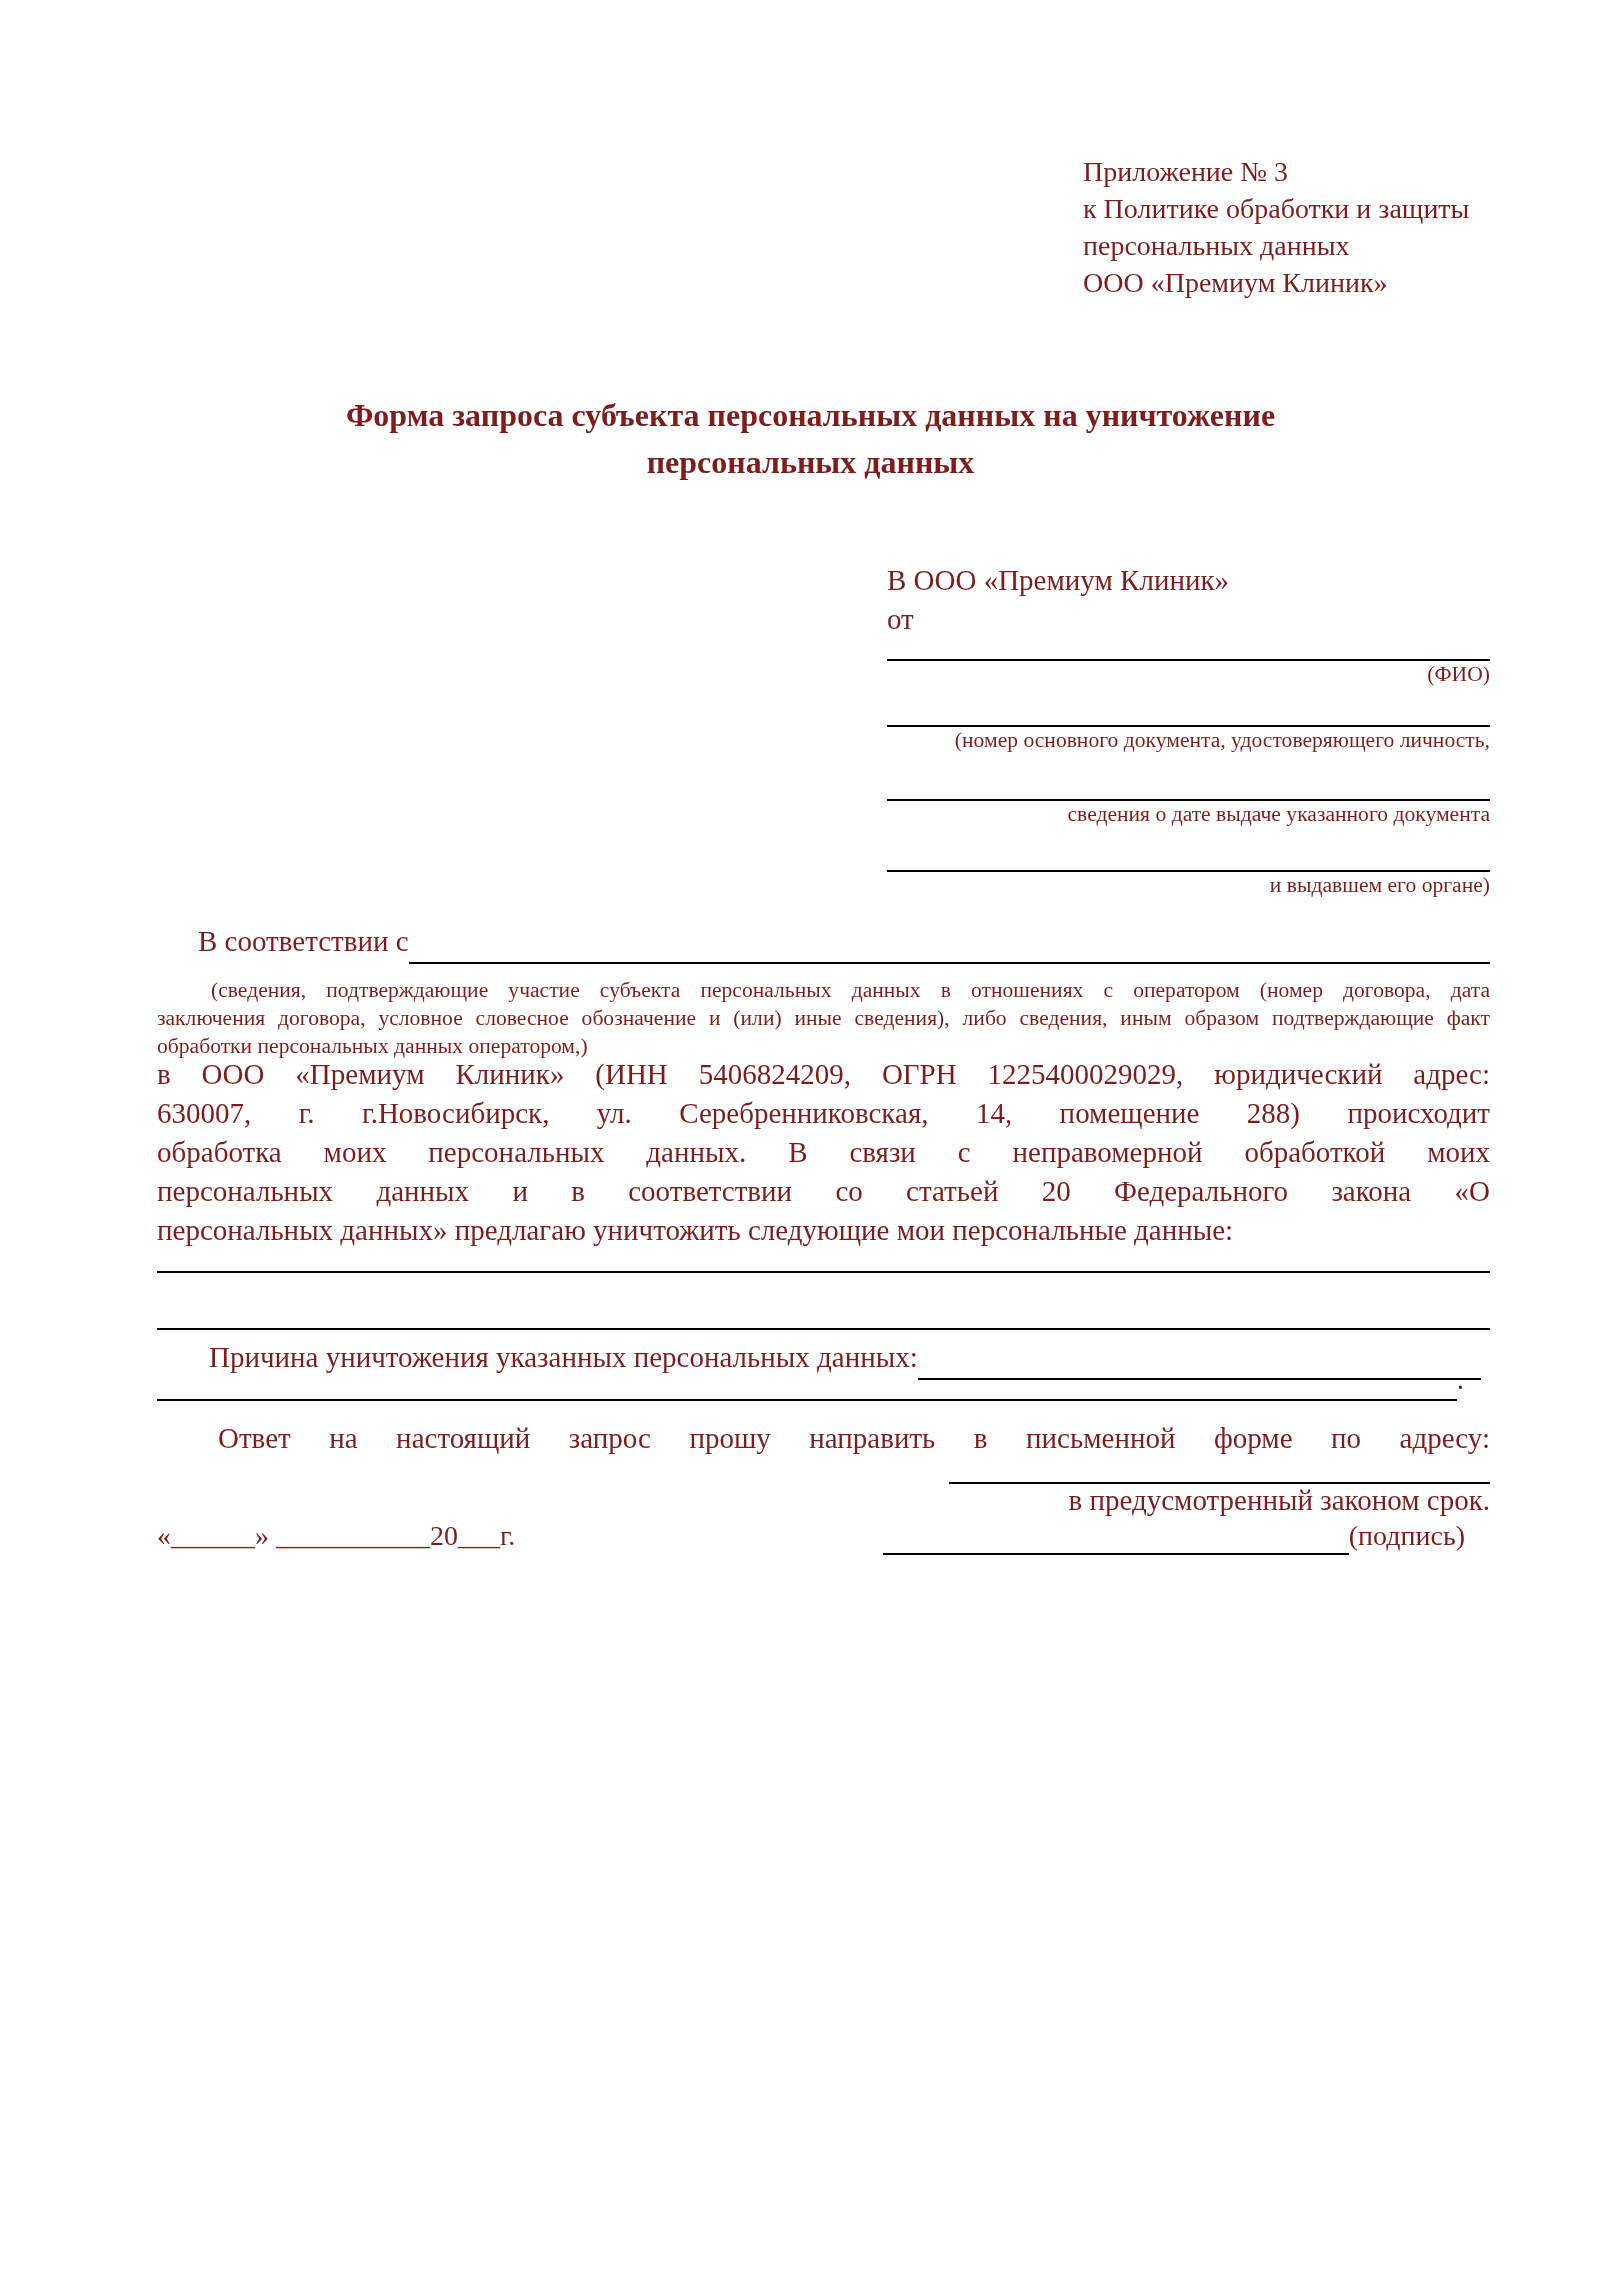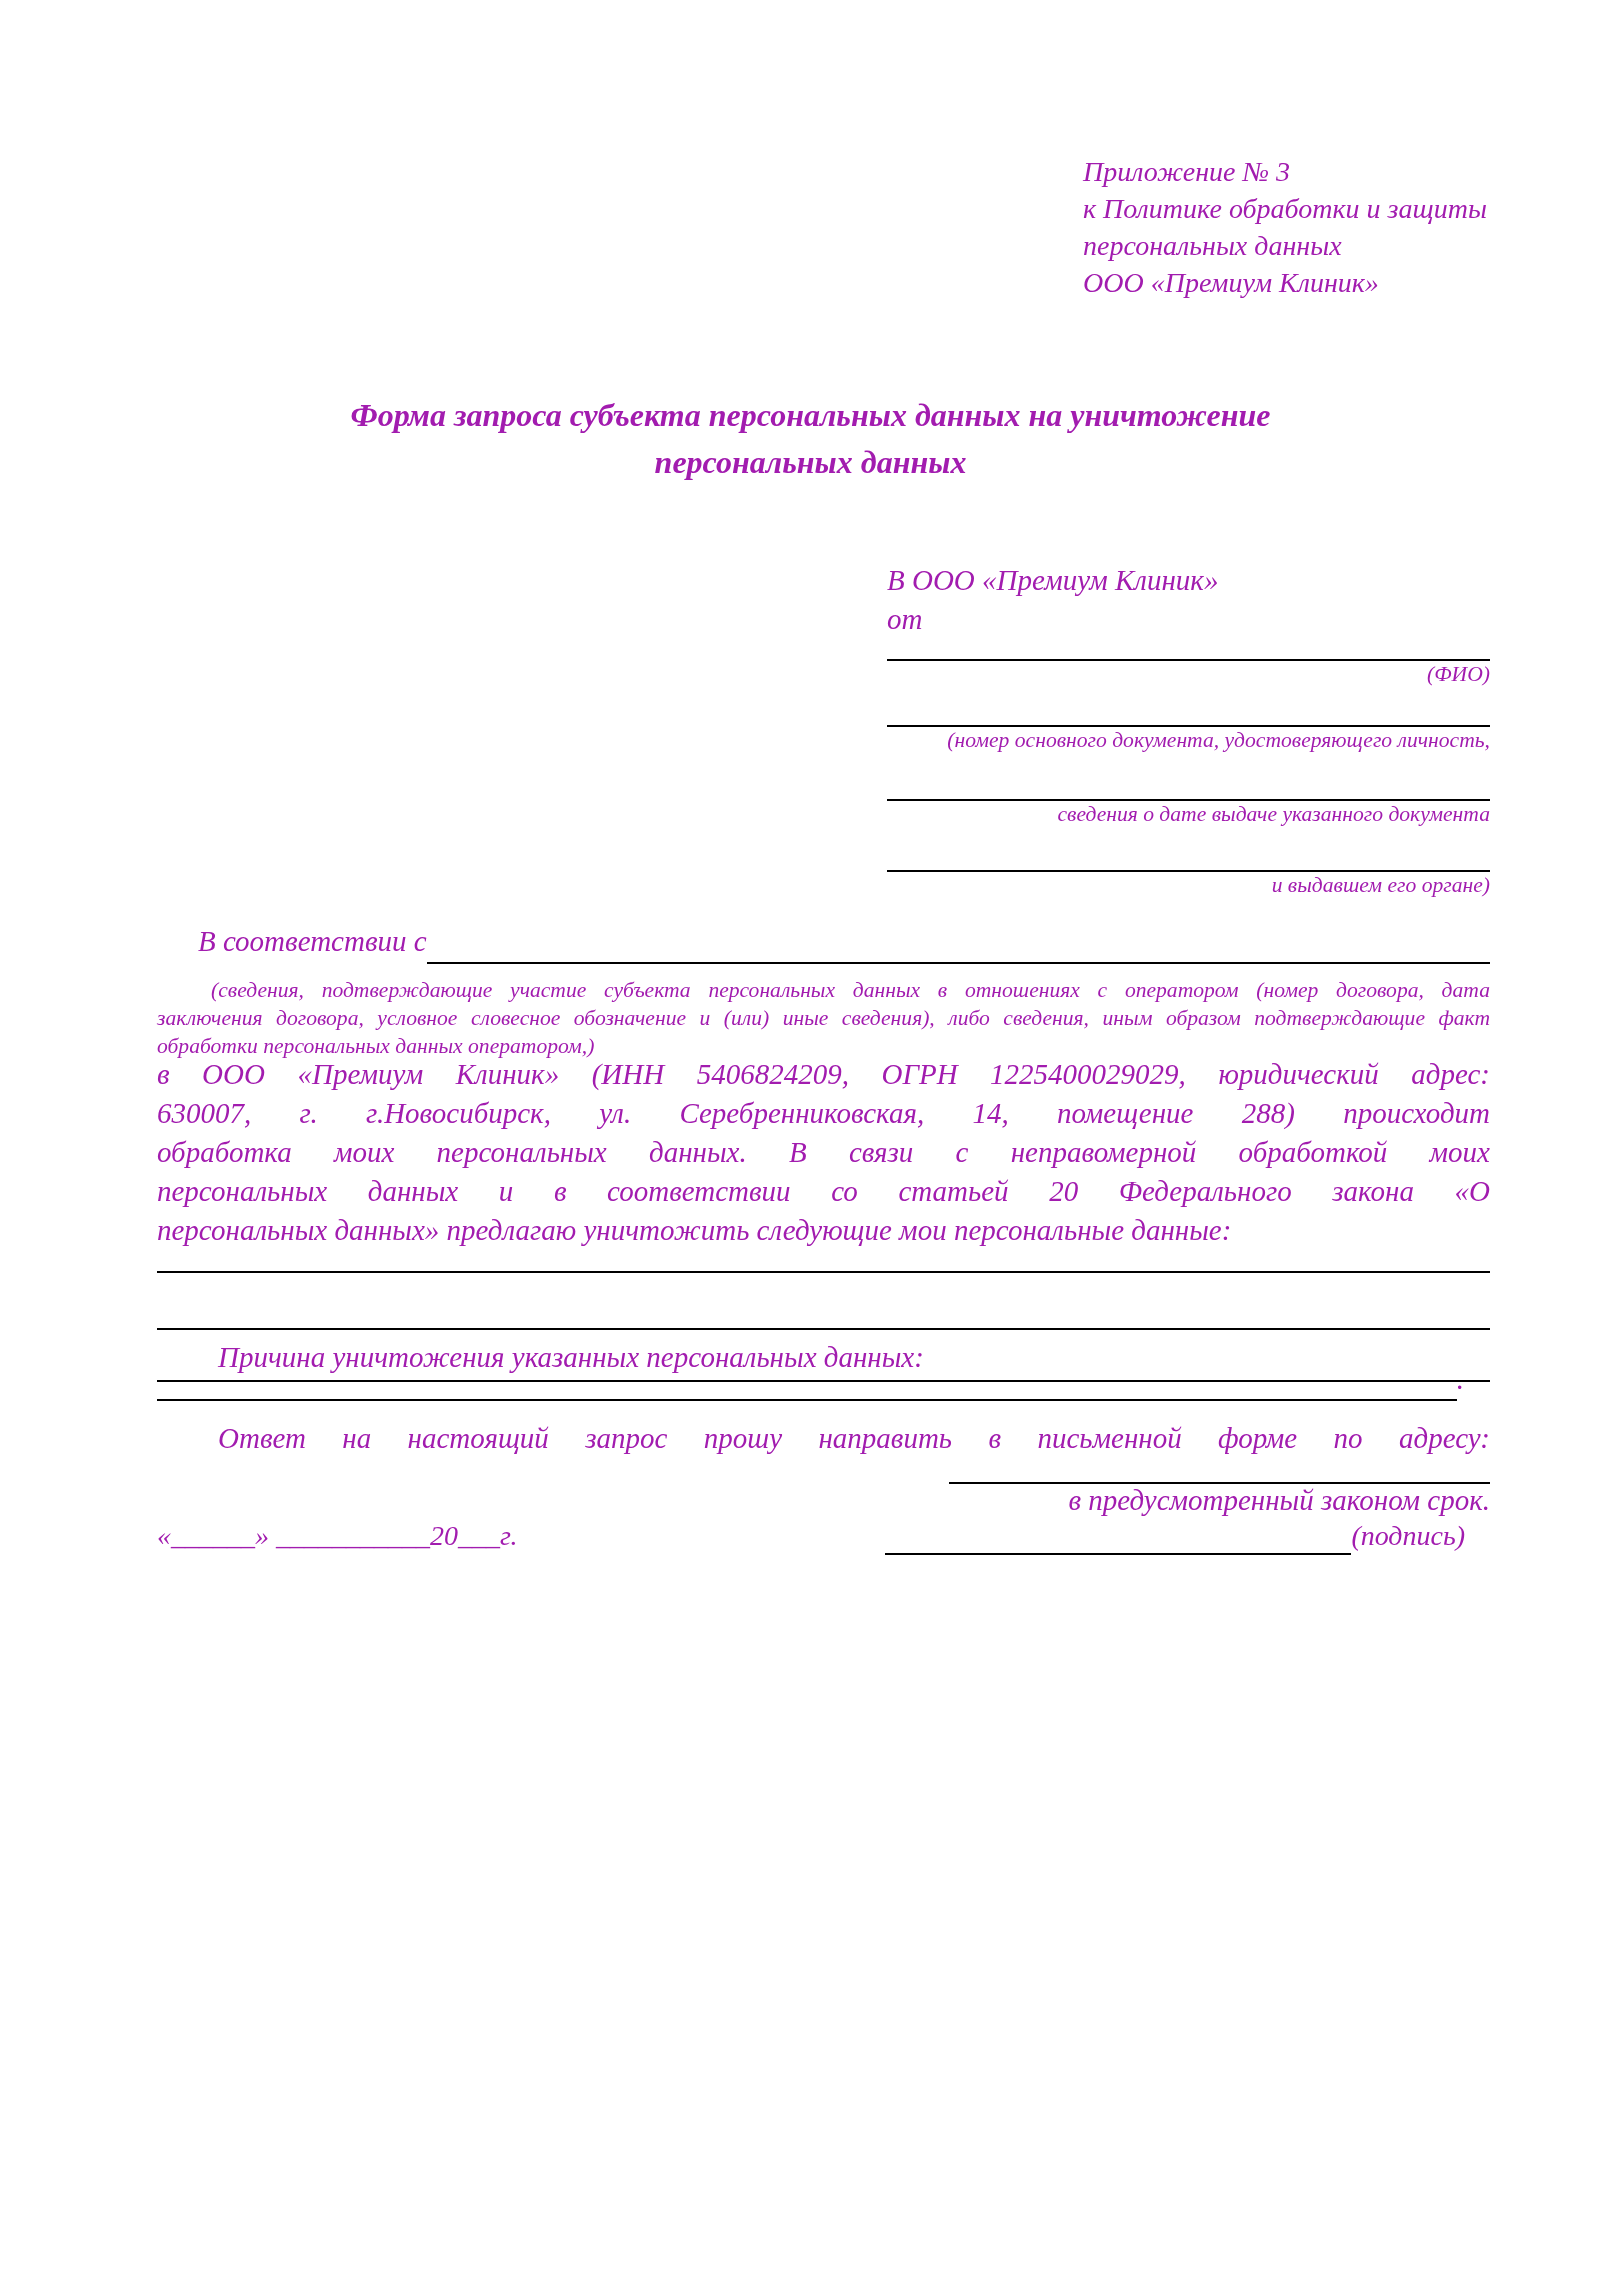--- a/index.html
+++ b/index.html
@@ -1,24 +1,23 @@
 <!DOCTYPE html>
 <html lang="ru"><head>
 <meta charset="utf-8">
 <style>
   html, body { margin: 0; padding: 0; background: #ffffff; }
   .page {
     position: relative;
     width: 1621px;
     height: 2294px;
     background: #ffffff;
-    color: #a21caf;
+    color: #7f1d1d;
     font-family: "Liberation Serif", "DejaVu Serif", serif;
     overflow: hidden;
-    font-style: italic;
   }
   .abs { position: absolute; }
 
   
   .appendix { left: 1083px; top: 153px; font-size: 28px; line-height: 37px; white-space: nowrap; }
 
   
   .title { left: 144px; top: 392px; width: 1333px; text-align: center;
            font-weight: bold; font-size: 32px; line-height: 47px; }
 
@@ -45,22 +44,22 @@
 
   
   .bodypar { left: 157px; top: 1055px; width: 1333px; font-size: 29px; line-height: 39px; }
 
   
   .hrule { left: 157px; width: 1333px; border-top: 2.9px solid #000; height: 0; }
   .hrule.h1 { top: 1271px; }
   .hrule.h2 { top: 1328px; }
 
   
-  .reason { left: 157px; top: 1335px; width: 1333px; height: 45px;
-            display: flex; align-items: stretch; font-size: 29px; line-height: 45px; flex-direction: column; }
+  .reason { left: 148px; top: 1335px; width: 1333px; height: 45px;
+            display: flex; align-items: stretch; font-size: 29px; line-height: 45px; }
   .reason .lead { margin-left: 61px; white-space: nowrap; }
 
   .reason-end { left: 157px; top: 1358px; width: 1307px; height: 43px;
                 display: flex; align-items: stretch; font-size: 29px; line-height: 43px; }
   .reason-end .dot { flex: 0 0 auto; }
 
   
   .reply1 { left: 157px; top: 1419px; width: 1333px; font-size: 29px; line-height: 39px;
             text-indent: 61px; }
   .reply2 { left: 157px; top: 1449px; width: 1333px; height: 33px;

